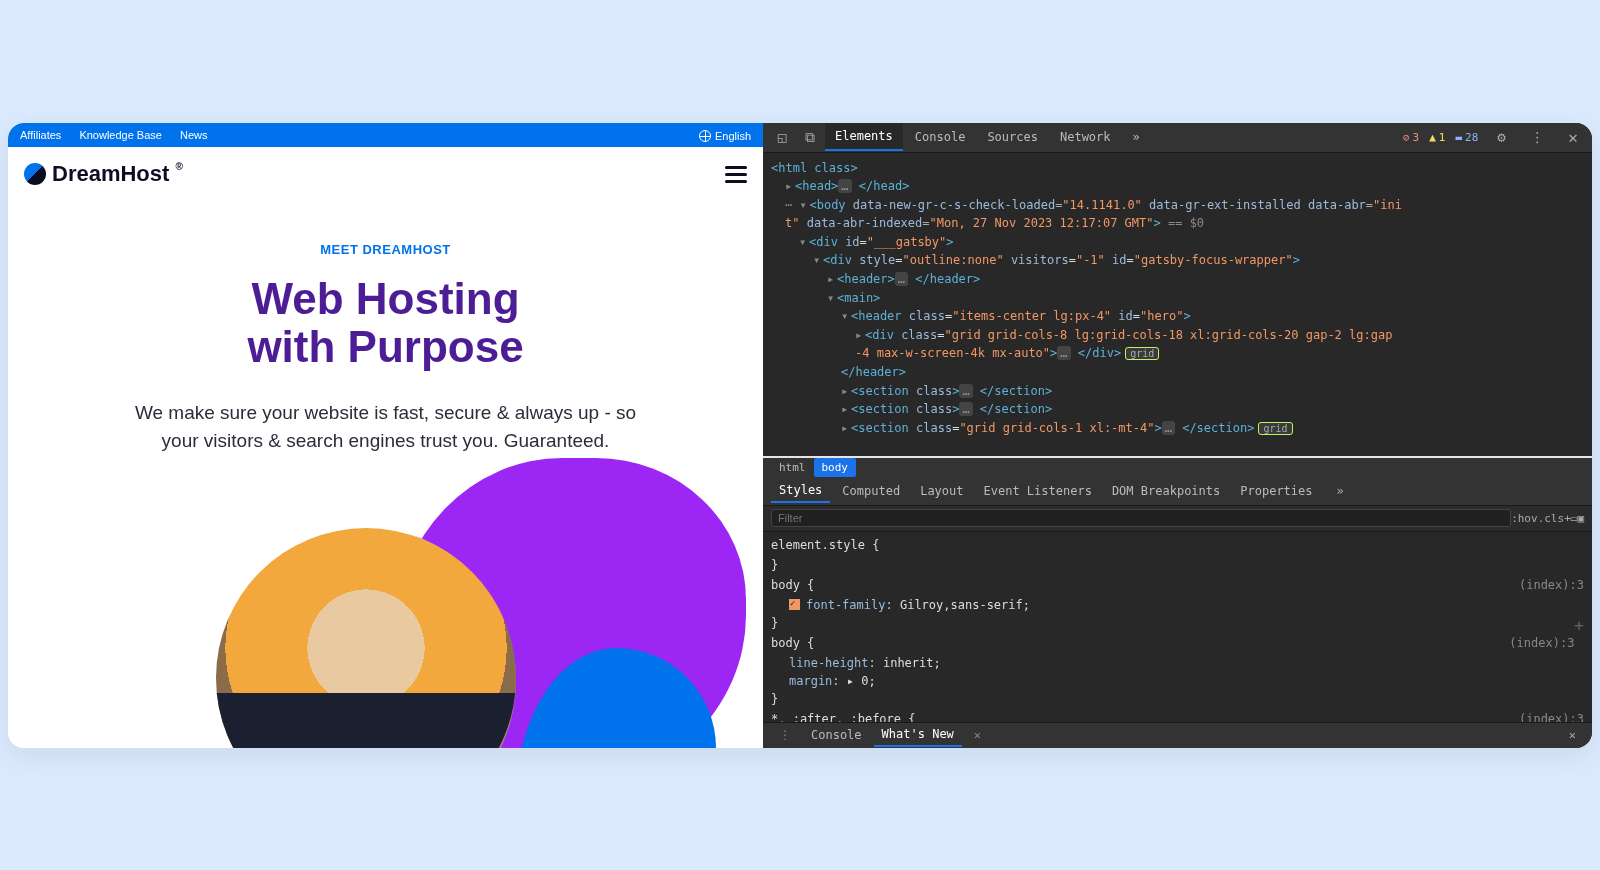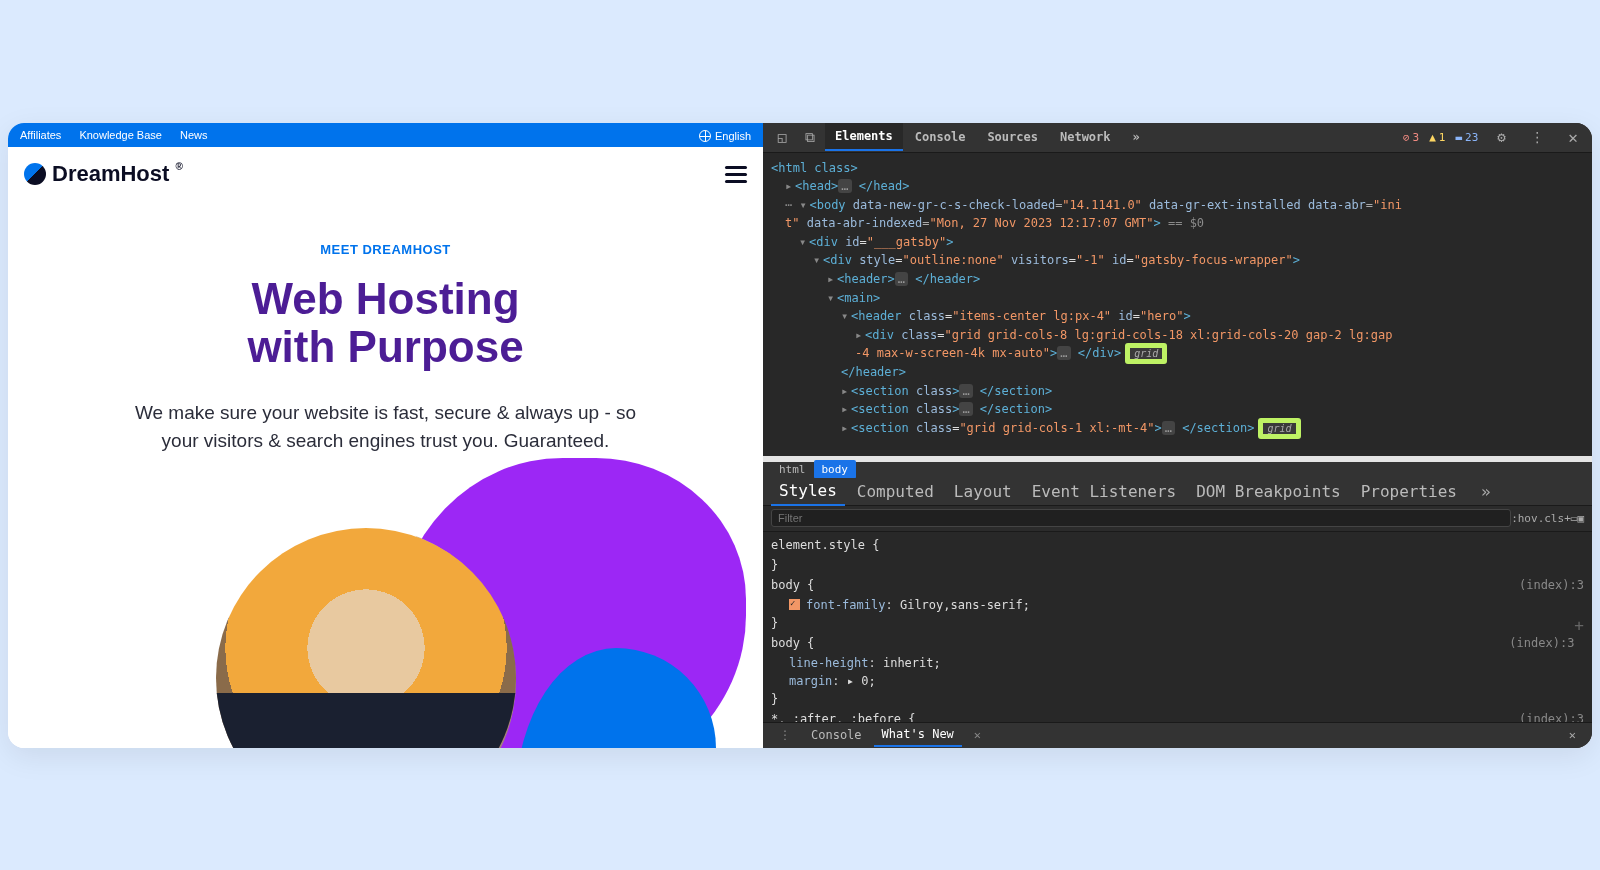--- a/index.html
+++ b/index.html
@@ -79,49 +79,49 @@
   .dt-tabs {
     height:30px;
     background:#333;
     display:flex;
     align-items:center;
     gap:2px;
     padding:0 6px;
     border-bottom:1px solid #1a1a1a;
   }
   .dt-icon { width:26px; text-align:center; color:#aaa; font-size:14px; }
-  .dt-tab { padding:6px 10px; color:#bbb;font-weight:bold; }
+  .dt-tab { padding:6px 10px; color:#bbb; }
   .dt-tab.active { color:#fff; border-bottom:2px solid #1a73e8; background:#282828; }
   .dt-badges { margin-left:auto; display:flex; align-items:center; gap:10px; }
   .badge { display:flex; align-items:center; gap:3px; font-size:11px; }
   .b-err{color:#f28b82;} .b-warn{color:#fdd663;} .b-info{color:#8ab4f8;}
   .dt-close { color:#aaa; padding:0 8px; font-size:16px; }
   .dom {
     flex:1;
     overflow:hidden;
     padding:6px 8px;
     line-height:1.55;
     background:#282828;
     color:#ddd;
   }
   .dom .i1{padding-left:14px;} .dom .i2{padding-left:28px;} .dom .i3{padding-left:42px;}
   .dom .i4{padding-left:56px;} .dom .i5{padding-left:70px;} .dom .i6{padding-left:84px;}
   .tg{color:#5db0d7;} .at{color:#9bbbdc;} .vl{color:#f29766;} .pn{color:#888;} .sel{color:#8a8a8a;}
   .ellips{background:#444;border-radius:3px;padding:0 3px;color:#999;}
-  .pill{background:#3a3a3a;border:5px solid #bef264;border-radius:3px;padding:0 4px;font-size:10px;color:#aaa;margin-left:4px;font-style:italic;}
+  .pill{background:#3a3a3a;border:1px solid #bef264;border-radius:3px;padding:0 4px;font-size:10px;color:#aaa;margin-left:4px;}
   .arrow{color:#888;display:inline-block;width:10px;}
   .selline{color:#aaa;}
   .bc {
-    height:22px; background:#333; border-top:6px solid #e5e5e5;
+    height:22px; background:#333; border-top:2px solid #e5e5e5;
     display:flex; align-items:center; padding:0 8px; gap:0; font-size:11px;
   }
   .bc span{padding:3px 8px;color:#bbb;}
   .bc .sel{background:#1a73e8;color:#fff;border-radius:2px;}
   .styles-tabs{height:28px;background:#333;display:flex;align-items:center;gap:4px;padding:0 8px;border-bottom:1px solid #1a1a1a;}
-  .styles-tabs span{padding:4px 8px;color:#bbb;font-size:16px;}
+  .styles-tabs span{padding:4px 8px;color:#bbb;font-size:12px;}
   .styles-tabs span.active{color:#fff;border-bottom:2px solid #1a73e8;}
   .styles-tabs .more{margin-left:4px;color:#aaa;}
   .filterbar{height:26px;background:#2b2b2b;display:flex;align-items:center;padding:0 8px;border-bottom:1px solid #1a1a1a;}
   .filterbar input{flex:1;background:#202020;border:1px solid #444;color:#aaa;padding:2px 6px;font-size:11px;border-radius:3px;}
   .filterbar .tool{color:#aaa;font-size:11px;}
   .css{flex:0 0 190px;overflow:hidden;padding:4px 8px;line-height:1.5;background:#282828;font-size:12px;}
   .css .rule{margin-bottom:2px;}
   .css .selc{color:#ddd;} .css .src{float:right;color:#888;}
   .css .prop{padding-left:18px;} .pk{color:#9bbbdc;} .pv{color:#ddd;}
   .chk{display:inline-block;width:11px;height:11px;background:#f29766;margin-right:6px;position:relative;top:1px;}
@@ -182,21 +182,21 @@
       <span class="dt-icon">◱</span>
       <span class="dt-icon">⧉</span>
       <span class="dt-tab active">Elements</span>
       <span class="dt-tab">Console</span>
       <span class="dt-tab">Sources</span>
       <span class="dt-tab">Network</span>
       <span class="dt-tab">»</span>
       <div class="dt-badges">
         <span class="badge b-err">⊘ <span>3</span></span>
         <span class="badge b-warn">▲ <span>1</span></span>
-        <span class="badge b-info">▬ <span>23</span></span>
+        <span class="badge b-info">▬ <span>28</span></span>
         <span class="dt-icon">⚙</span>
         <span class="dt-icon">⋮</span>
         <span class="dt-close">✕</span>
       </div>
     </div>
 
     <div class="dom">
       <div><span class="tg">&lt;html class&gt;</span></div>
       <div class="i1"><span class="arrow">▸</span><span class="tg">&lt;head&gt;</span><span class="ellips">…</span> <span class="tg">&lt;/head&gt;</span></div>
       <div class="i1 selline"><span class="pn">⋯</span> <span class="arrow">▾</span><span class="tg">&lt;body </span><span class="at">data-new-gr-c-s-check-loaded</span>=<span class="vl">"14.1141.0"</span> <span class="at">data-gr-ext-installed</span> <span class="at">data-abr</span>=<span class="vl">"ini</span></div>

